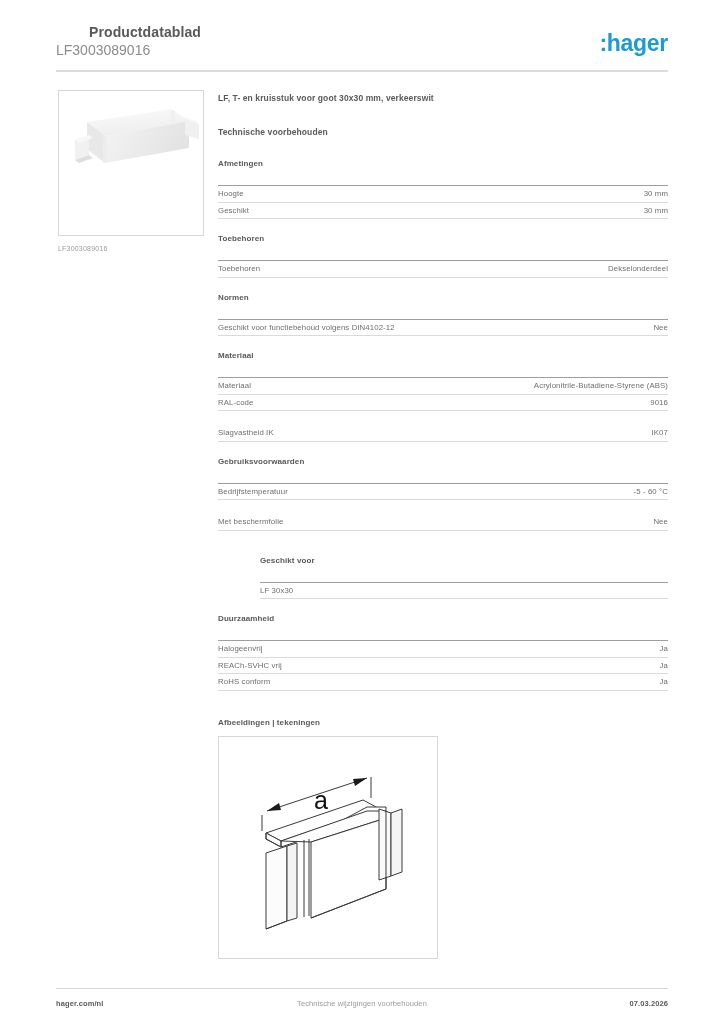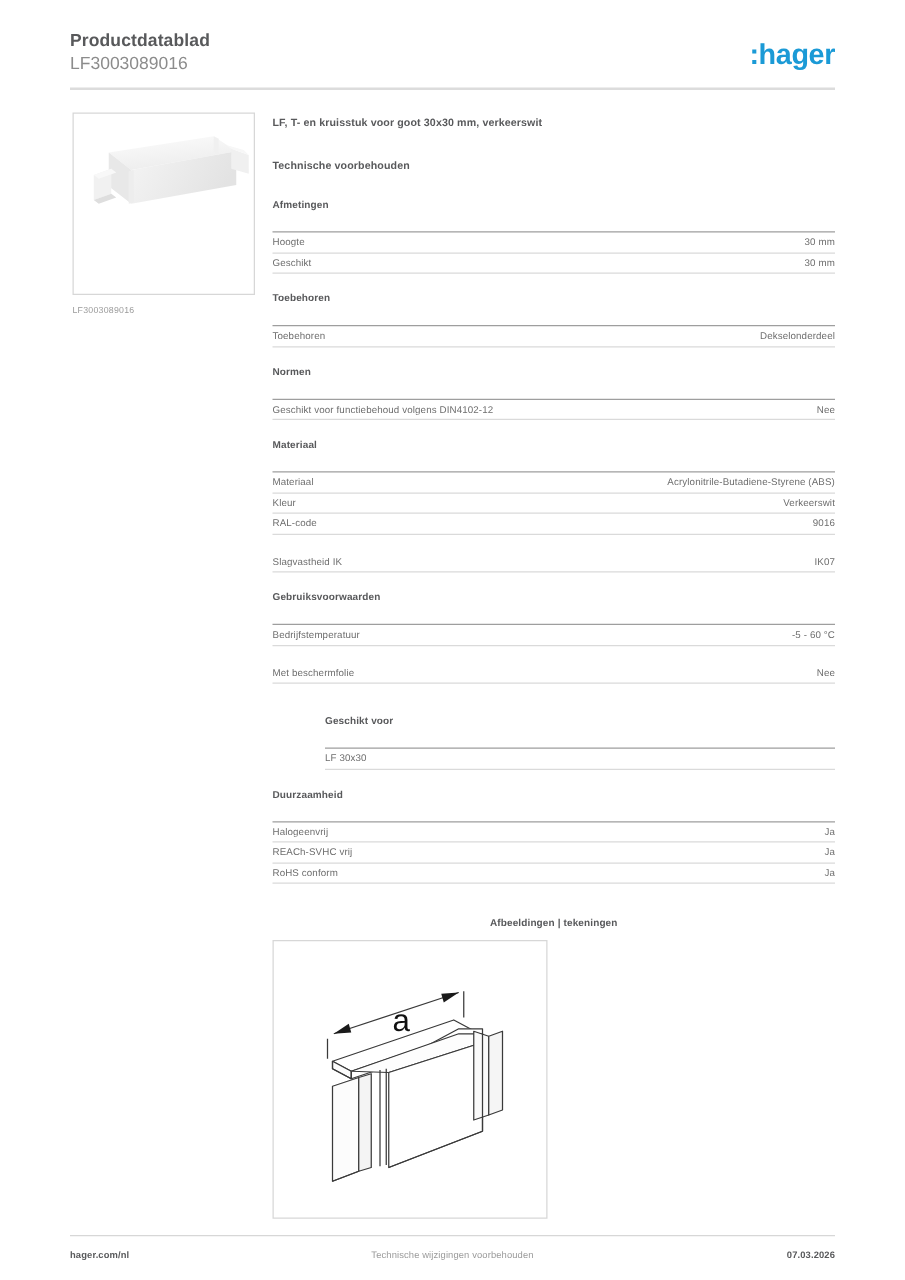--- a/index.html
+++ b/index.html
@@ -36,20 +36,21 @@
     left: 0;
     top: 0;
   }
   .doc-title {
     font-size: 14px;
     font-weight: bold;
     color: #58595b;
     letter-spacing: 0.1px;
     line-height: 17px;
     white-space: nowrap;
+    margin-left: 33px;
   }
   .doc-subtitle {
     font-size: 14px;
     font-weight: normal;
     color: #8c8c8c;
     line-height: 18px;
     white-space: nowrap;
   }
   .logo {
     position: absolute;
@@ -163,21 +164,20 @@
     white-space: nowrap;
     color: #6e6e6e;
   }
   .spec-row.single .spec-label {
     padding-right: 0;
   }
 
   
   .drawings-block {
     margin-top: 26px;
-    text-align: center;
   }
   .drawings-title {
     font-size: 8px;
     font-weight: bold;
     color: #58595b;
     line-height: 11px;
     margin-bottom: 8px;
     letter-spacing: 0.1px;
   }
   .drawing-frame {
@@ -324,24 +324,20 @@
             <div class="spec-value">Nee</div>
           </div>
         </div>
         <div class="spec-group">
           <div class="group-title">Materiaal</div>
           <div class="spec-row">
             <div class="spec-label">Materiaal</div>
             <div class="spec-value">Acrylonitrile-Butadiene-Styrene (ABS)</div>
           </div>
           <div class="spec-row">
-            <div class="spec-label">Kleur</div>
-            <div class="spec-value">Verkeerswit</div>
-          </div>
-          <div class="spec-row">
             <div class="spec-label">RAL-code</div>
             <div class="spec-value">9016</div>
           </div>
         </div>
         <div class="spec-group">
           <div class="spec-row">
             <div class="spec-label">Slagvastheid IK</div>
             <div class="spec-value">IK07</div>
           </div>
         </div>

